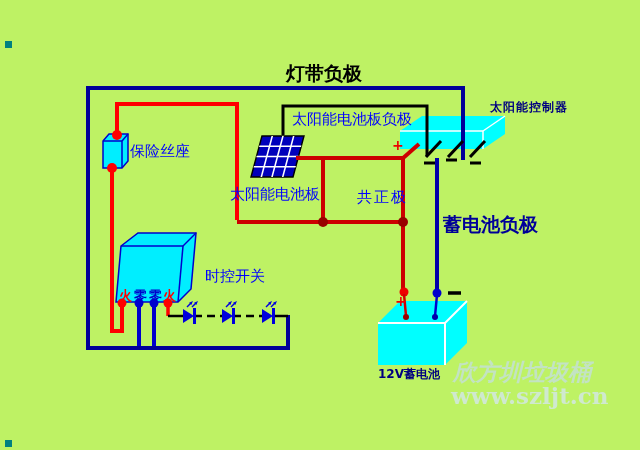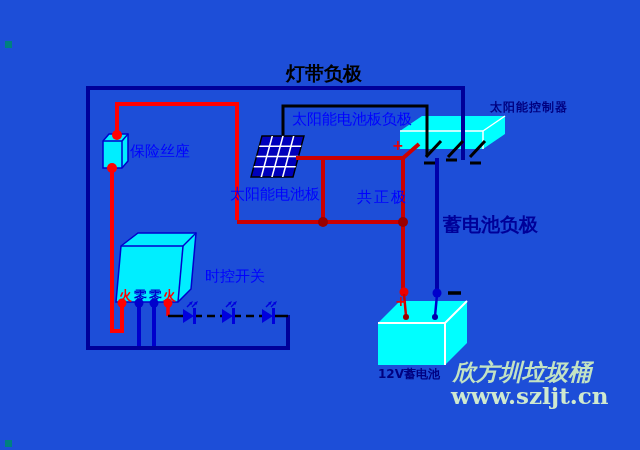--- a/index.html
+++ b/index.html
@@ -1,16 +1,16 @@
 <!DOCTYPE html>
 <html><head>
 <meta charset="utf-8">
 <style>
   html,body{margin:0;padding:0;background:#ffffff;}
-  .stage{position:relative;width:640px;height:450px;background:#1d4ed8;overflow:hidden;}
+  .stage{position:relative;width:640px;height:450px;background:#bef264;overflow:hidden;}
   svg{display:block;}
   svg text{font-family:"DejaVu Sans",sans-serif;}
   .lbl-blue{fill:#0000FF;font-size:15px;}
   .lbl-navy-big{fill:#000099;font-size:19px;font-weight:bold;}
   .lbl-navy-sm{fill:#000080;font-size:12px;font-weight:bold;}
   .title{fill:#000000;font-size:19px;font-weight:bold;}
   .term-char{font-size:13px;font-weight:bold;}
   .plus{font-size:14px;font-weight:bold;fill:#EE0000;}
   .wm1{fill:#C3E3C3;font-size:23px;font-weight:bold;font-style:italic;font-family:"DejaVu Serif",serif;}
   .wm2{fill:#CFE9CF;font-size:23px;font-weight:bold;font-family:"DejaVu Serif",serif;}

